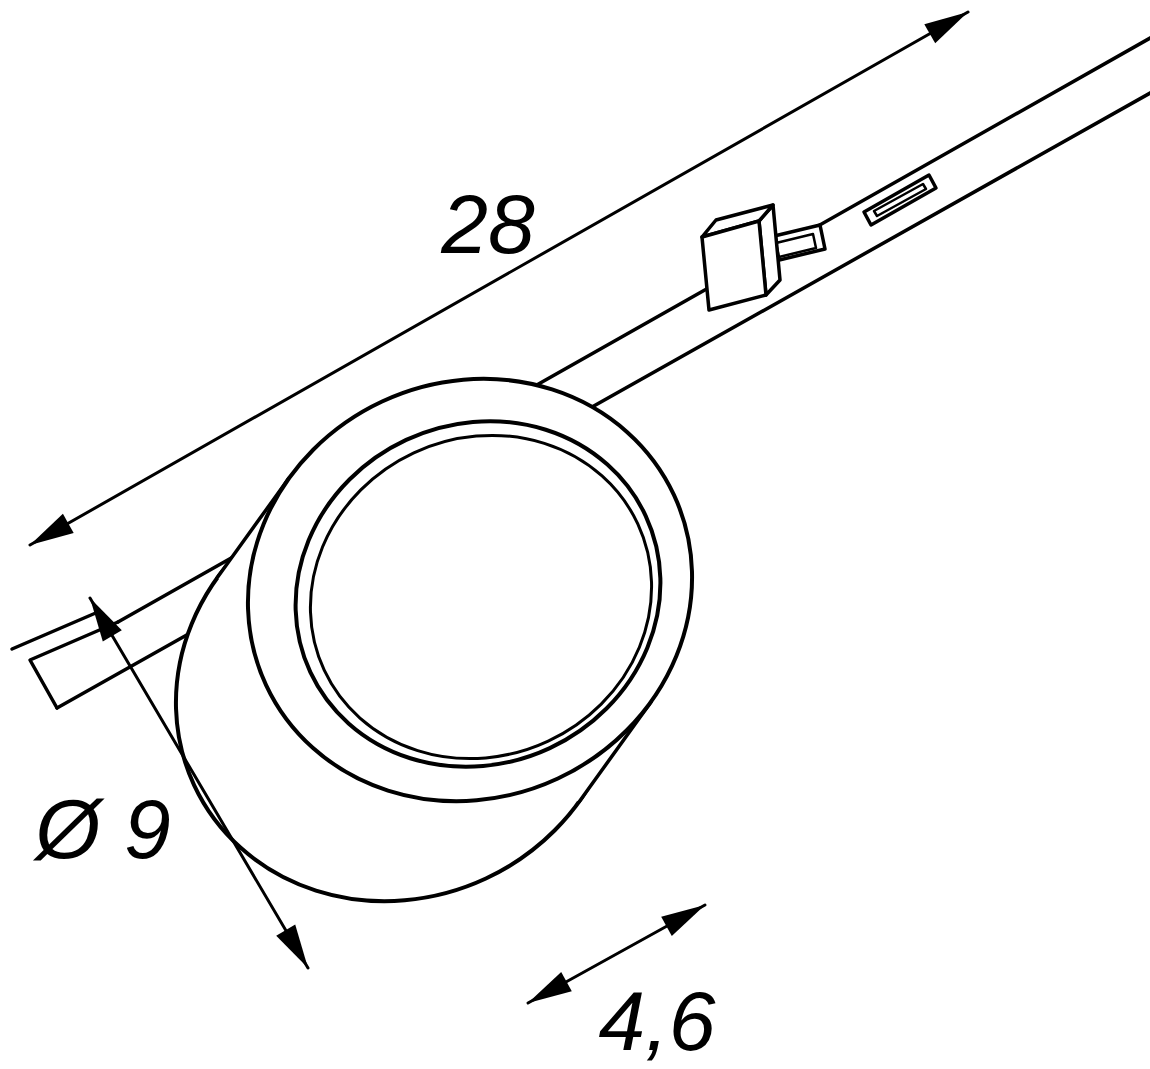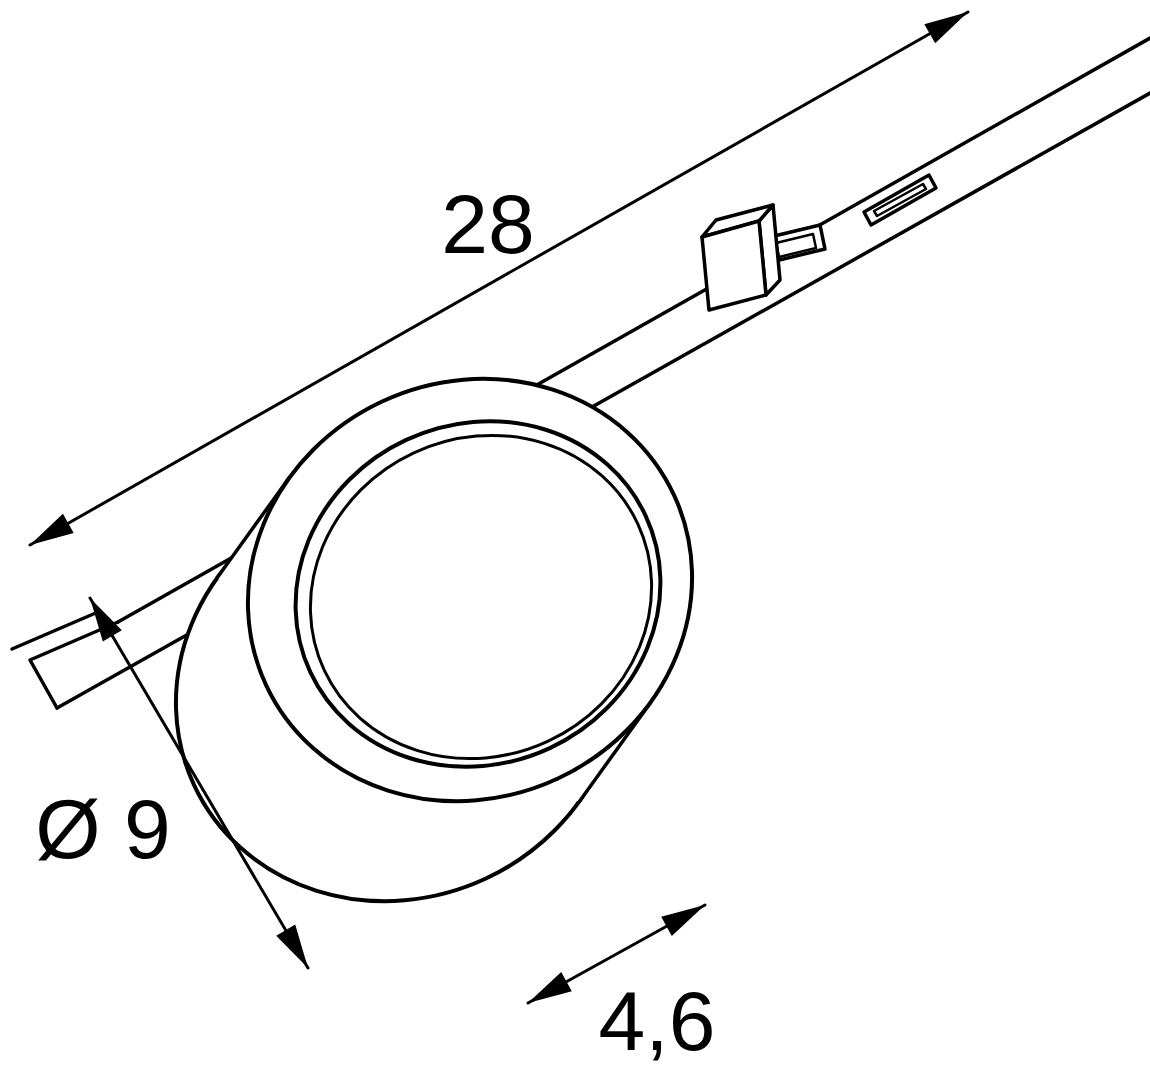--- a/index.html
+++ b/index.html
@@ -1,18 +1,18 @@
 <!DOCTYPE html>
 <html><head>
 <meta charset="utf-8">
 <style>
   * { margin:0; padding:0; box-sizing:border-box; }
   html,body { background:#ffffff; }
   body { font-family:"Liberation Sans", sans-serif; }
-  .canvas { position:relative; width:1150px; height:1069px; background:#ffffff; overflow:hidden; }
+  .canvas { position:relative; width:1150px; height:1069px; background:#ffffff; overflow:hidden;font-style:italic; }
   .canvas svg { display:block; width:1150px; height:1069px; }
   .edge { fill:none; stroke:#000000; stroke-width:3.5; stroke-linecap:round; stroke-linejoin:round; }
   .thin { fill:none; stroke:#000000; stroke-width:2.5; stroke-linecap:round; stroke-linejoin:round; }
   .solidwhite { fill:#ffffff; stroke:#000000; stroke-width:3.5; stroke-linejoin:round; }
   .ell { fill:#ffffff; stroke:#000000; stroke-width:4; }
   .ellline { fill:none; stroke:#000000; stroke-width:3; }
   .cover { fill:#ffffff; stroke:none; }
   .dimline { fill:none; stroke:#000000; stroke-width:3; stroke-linecap:round; }
   .arrow { fill:#000000; stroke:none; }
   .dim-label { font-family:"Liberation Sans", sans-serif; font-size:84px; fill:#000000; }

